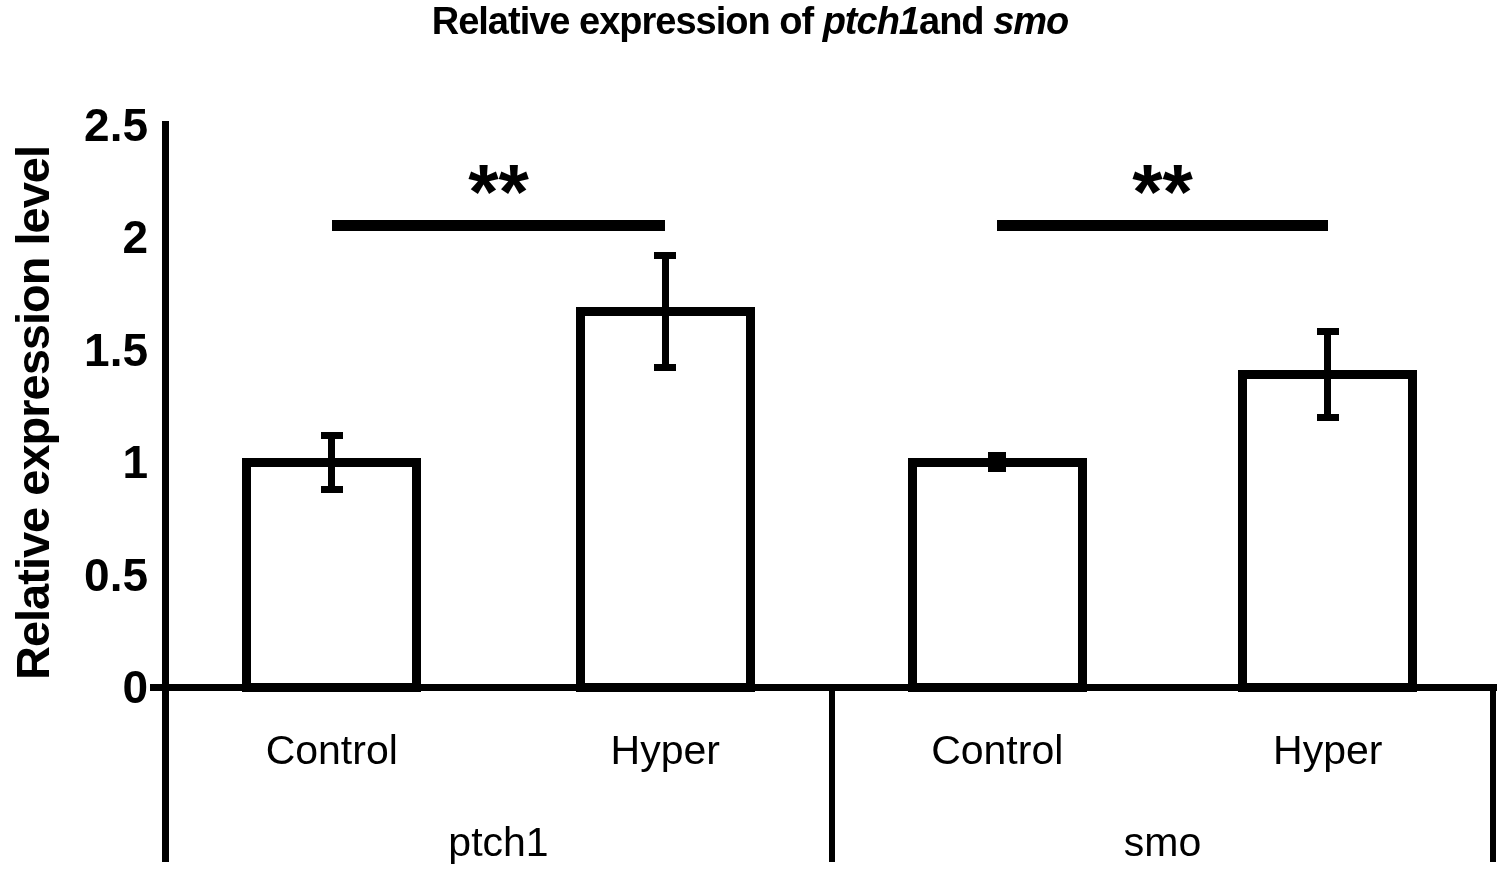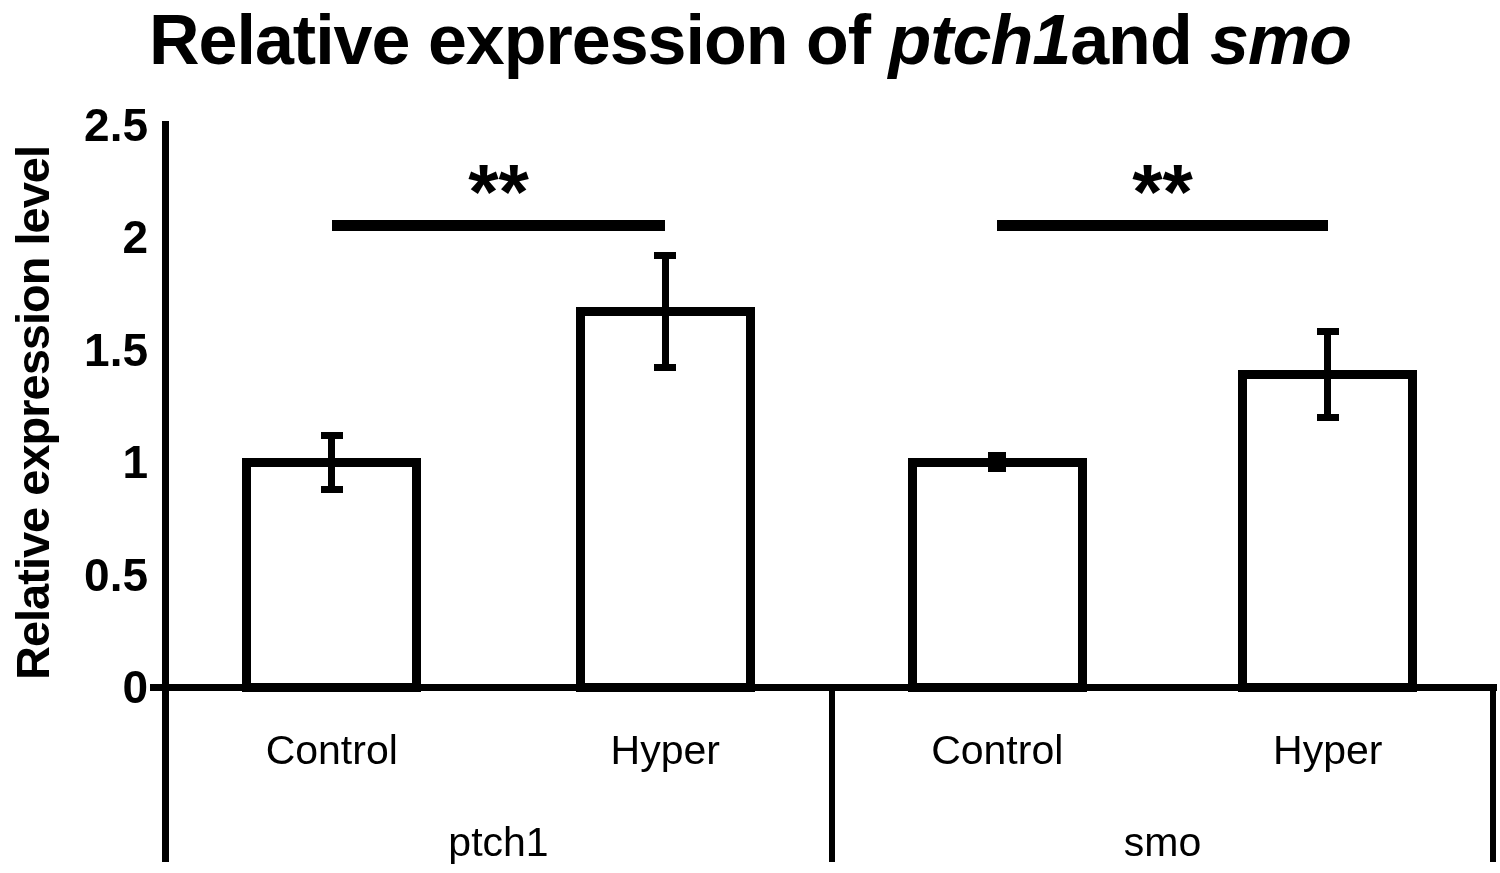--- a/index.html
+++ b/index.html
@@ -15,21 +15,21 @@
     font-family: "Liberation Sans", "DejaVu Sans", sans-serif;
     color: #000000;
     overflow: hidden;
   }
   #chart-title {
     position: absolute;
     top: 0px;
     left: 0;
     width: 100%;
     text-align: center;
-    font-size: 70px;
+    font-size: 38px;
     font-weight: bold;
     letter-spacing: -1px;
     white-space: nowrap;
   }
   #chart-title .gene {
     font-style: italic;
   }
   #y-axis-title {
     position: absolute;
     left: 32px;

